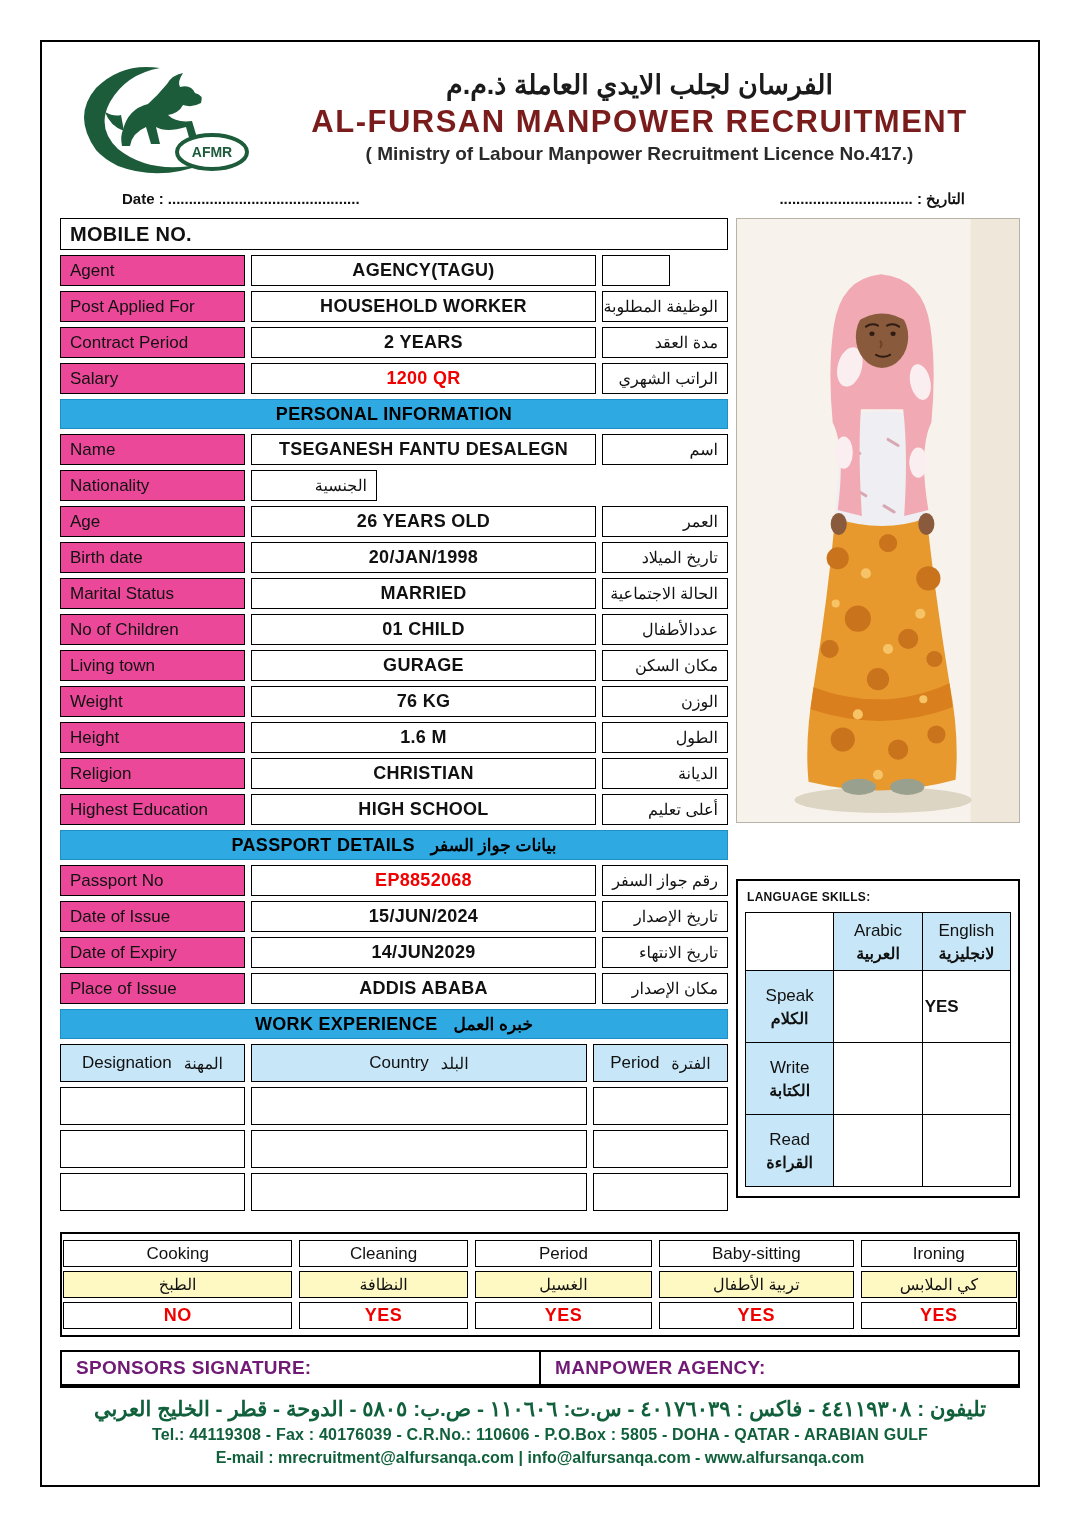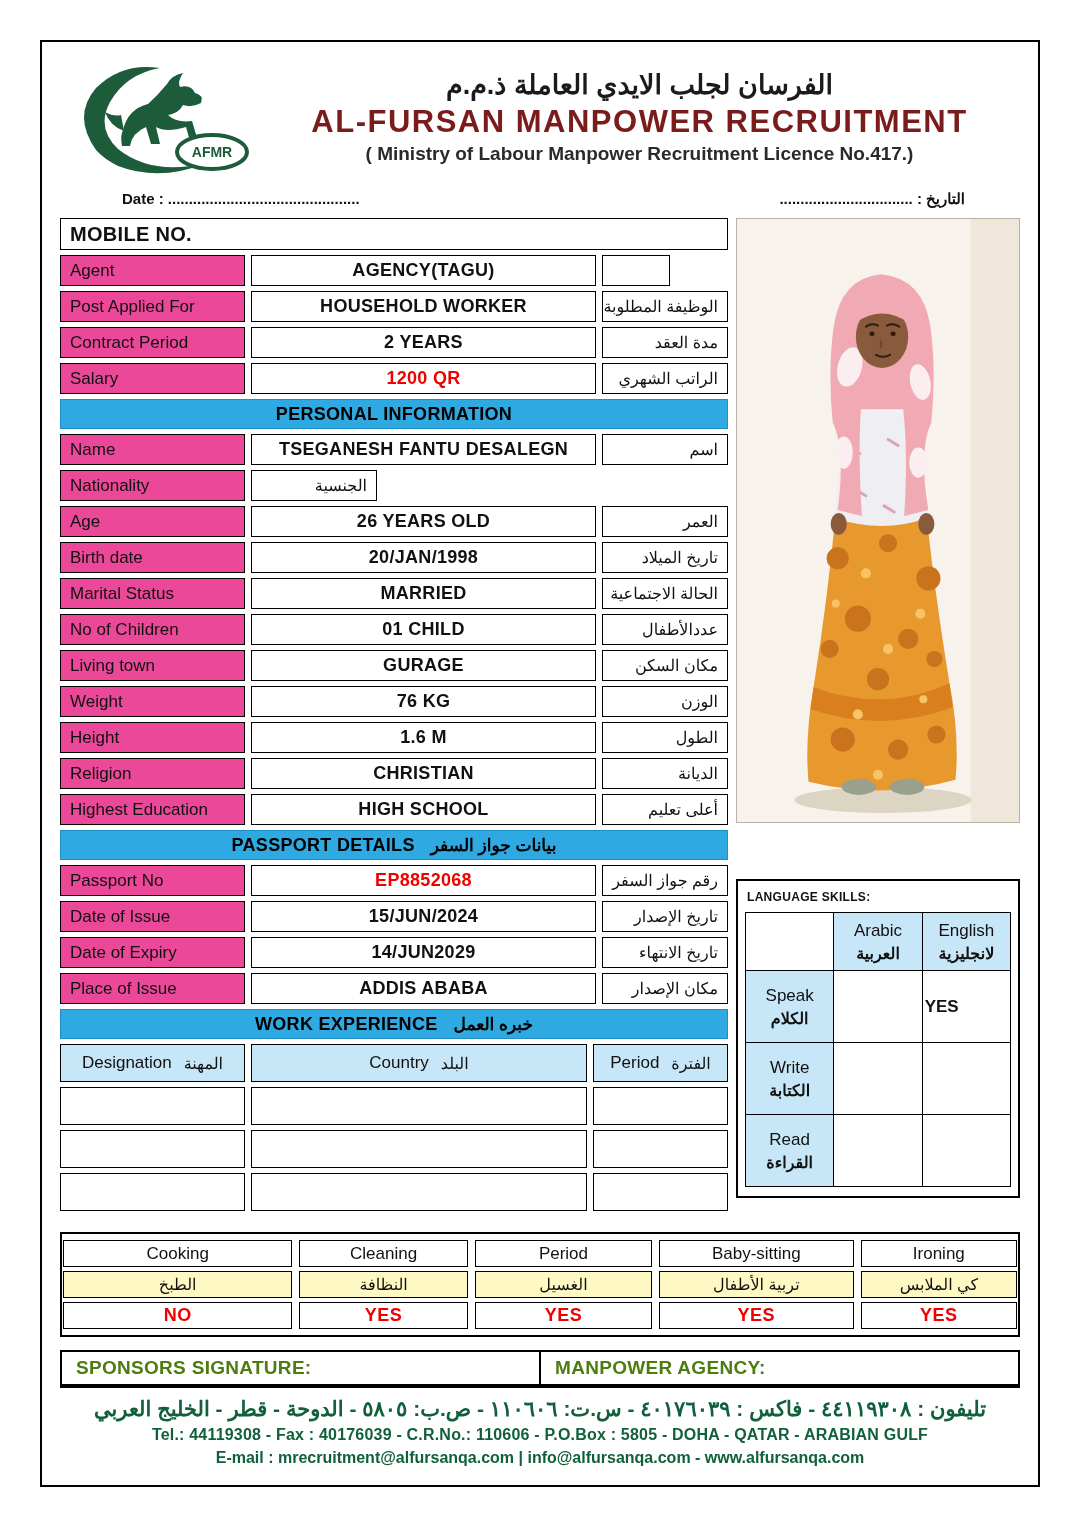--- a/index.html
+++ b/index.html
@@ -95,21 +95,21 @@
     display:flex; align-items:center; justify-content:center;
     font-size:17px; background:#fff;
   }
   .scell.ar { background:#fef9c3; font-size:16px; direction:rtl; }
   .scell.val { font-weight:bold; font-size:18px; color:#f10000; letter-spacing:.5px; }
 
   
   .sig-row { border:2px solid #000; margin-top:13px; height:46px; display:flex; }
   .sig-cell {
     flex:1; display:flex; align-items:center; padding-left:14px;
-    font-weight:bold; font-size:19px; color:#4d7c0f; letter-spacing:.3px;
+    font-weight:bold; font-size:19px; color:#701a75; letter-spacing:.3px;
   }
   .sig-cell.right { border-left:2px solid #000; }
 
   
   .footer {
     margin-top:auto;
     border-top:2px solid #000;
     text-align:center; padding:9px 4px 6px;
     color:#11603c; font-weight:bold;
   }

